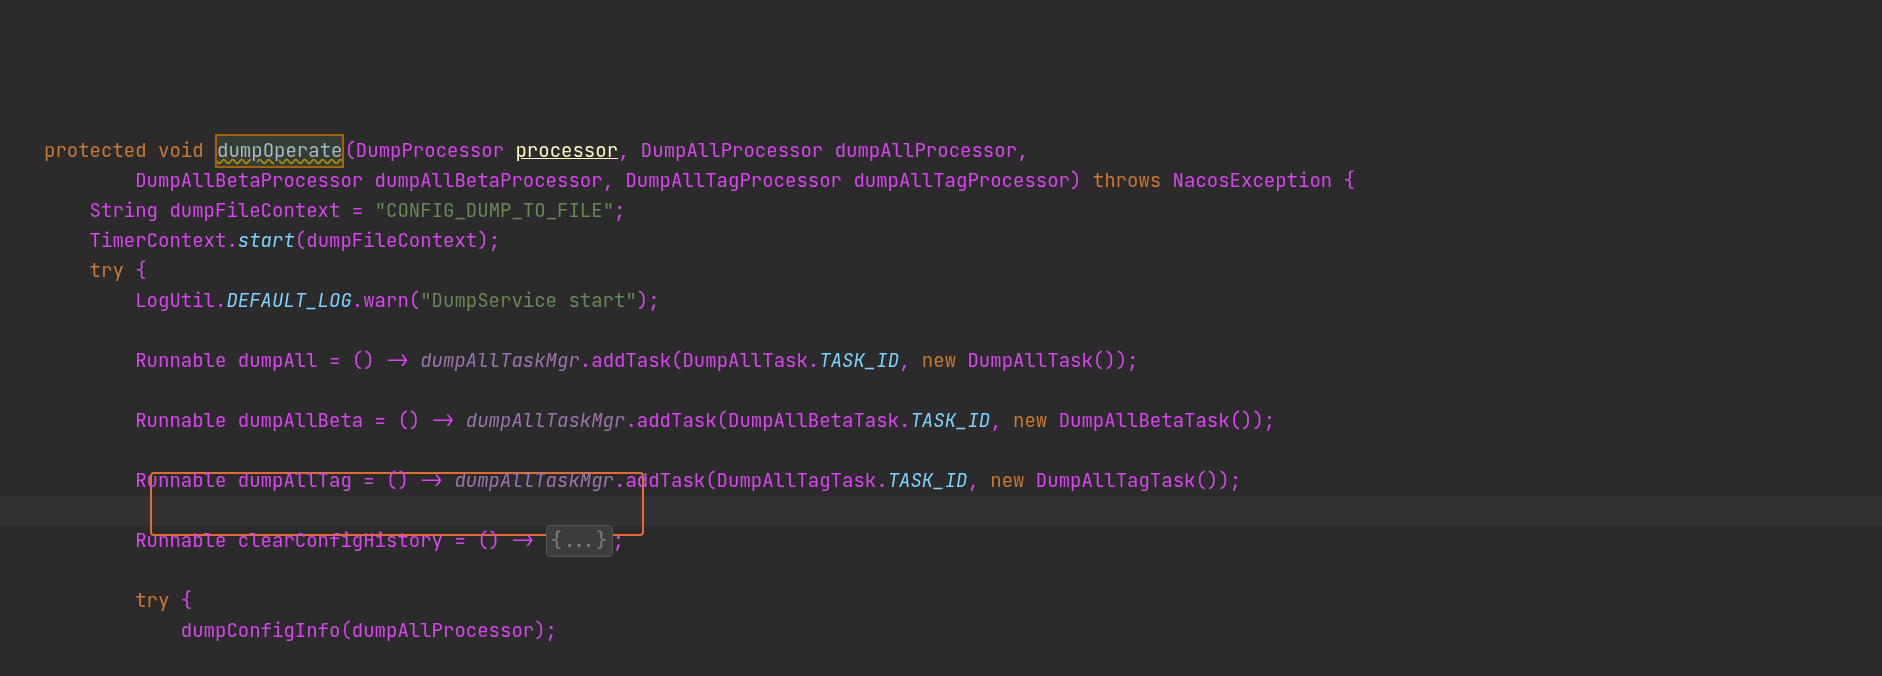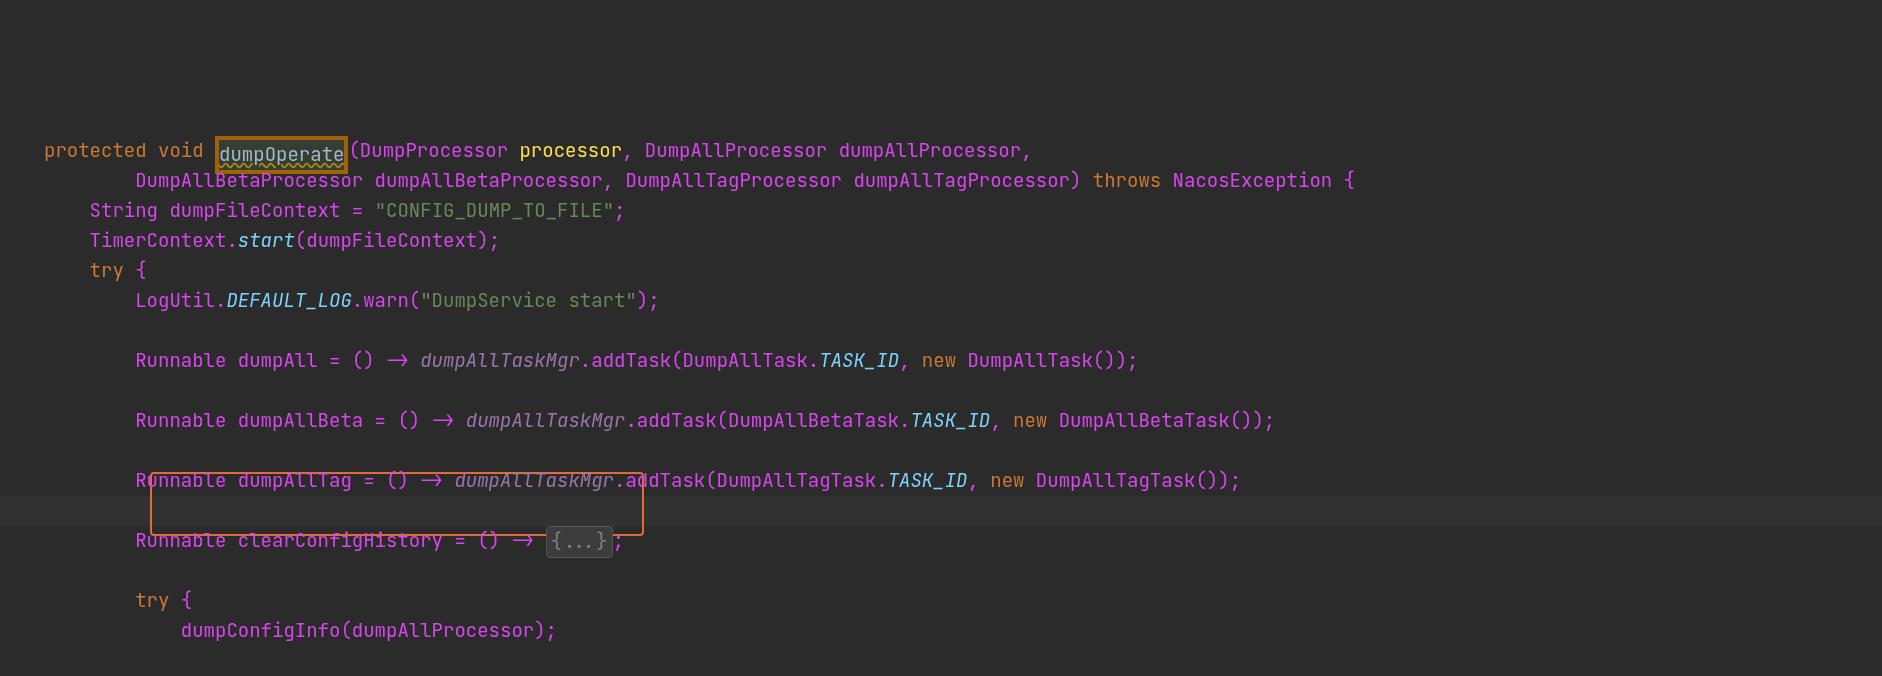--- a/index.html
+++ b/index.html
@@ -1,24 +1,24 @@
 <!DOCTYPE html>
 <html><head>
 <meta charset="utf-8">
 <style>
   html,body{margin:0;padding:0;background:#2b2b2b;width:1882px;height:676px;overflow:hidden;font-family:'JetBrains Mono','Consolas',monospace;font-size:19px;line-height:30px;}
   .editor{position:relative;padding:16px 0 0 44px;white-space:pre;color:#a9b7c6;}
-  .code-line{height:30px;display:flex;align-items:flex-start;}
+  .code-line{height:30px;display:flex;align-items:center;}
   .kw{color:#cc7832;}
   .field{color:#9876aa;font-style:italic;}
   .str{color:#6a8759;}
   .static{color:#7dd3fc;font-style:italic;}
-  .param{color:#fde047;}
+  .param{color:#fef9c3;text-decoration:underline;}
   .plain{color:#d946ef;}
-  .boxed{border:4px solid #a16207;background:rgba(80,120,80,0.25);}
+  .boxed{border:2px solid #a16207;background:rgba(80,120,80,0.25);}
   .warn{text-decoration:underline wavy #a68a0d;}
   .fold{background:#3d3d3d;border:1px solid #555;border-radius:4px;padding:0 4px;color:#808080;}
   .current-line{position:absolute;left:0;width:1882px;height:30px;background:#323232;z-index:0;}
   .hl-box{position:absolute;border:2px solid #e06c3a;border-radius:4px;z-index:1;pointer-events:none;}
 </style>
 </head>
 <body>
 
 <div class="editor">
   <div class="current-line" style="top:496px;"></div>

